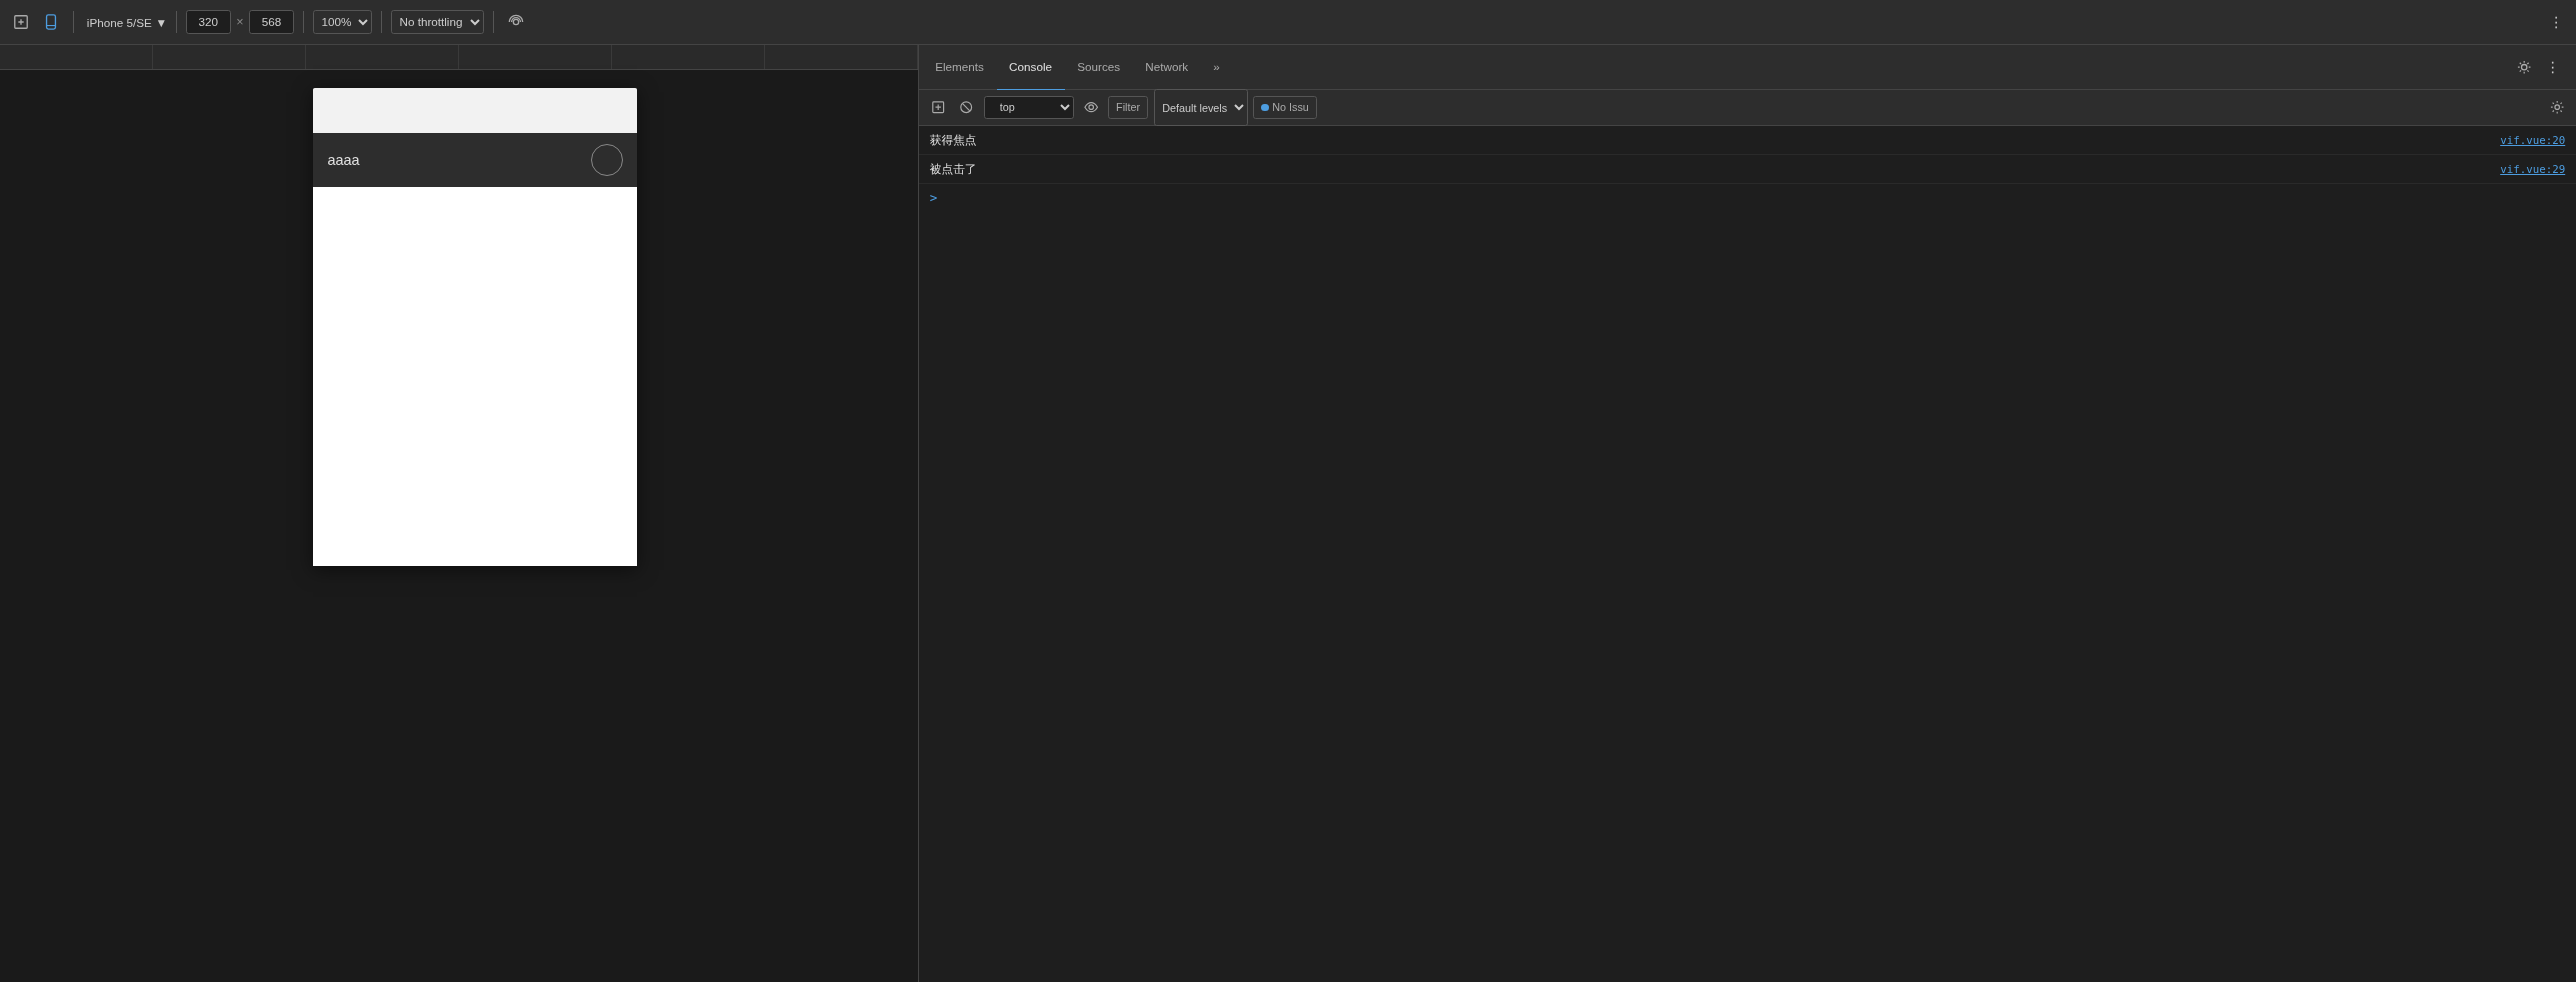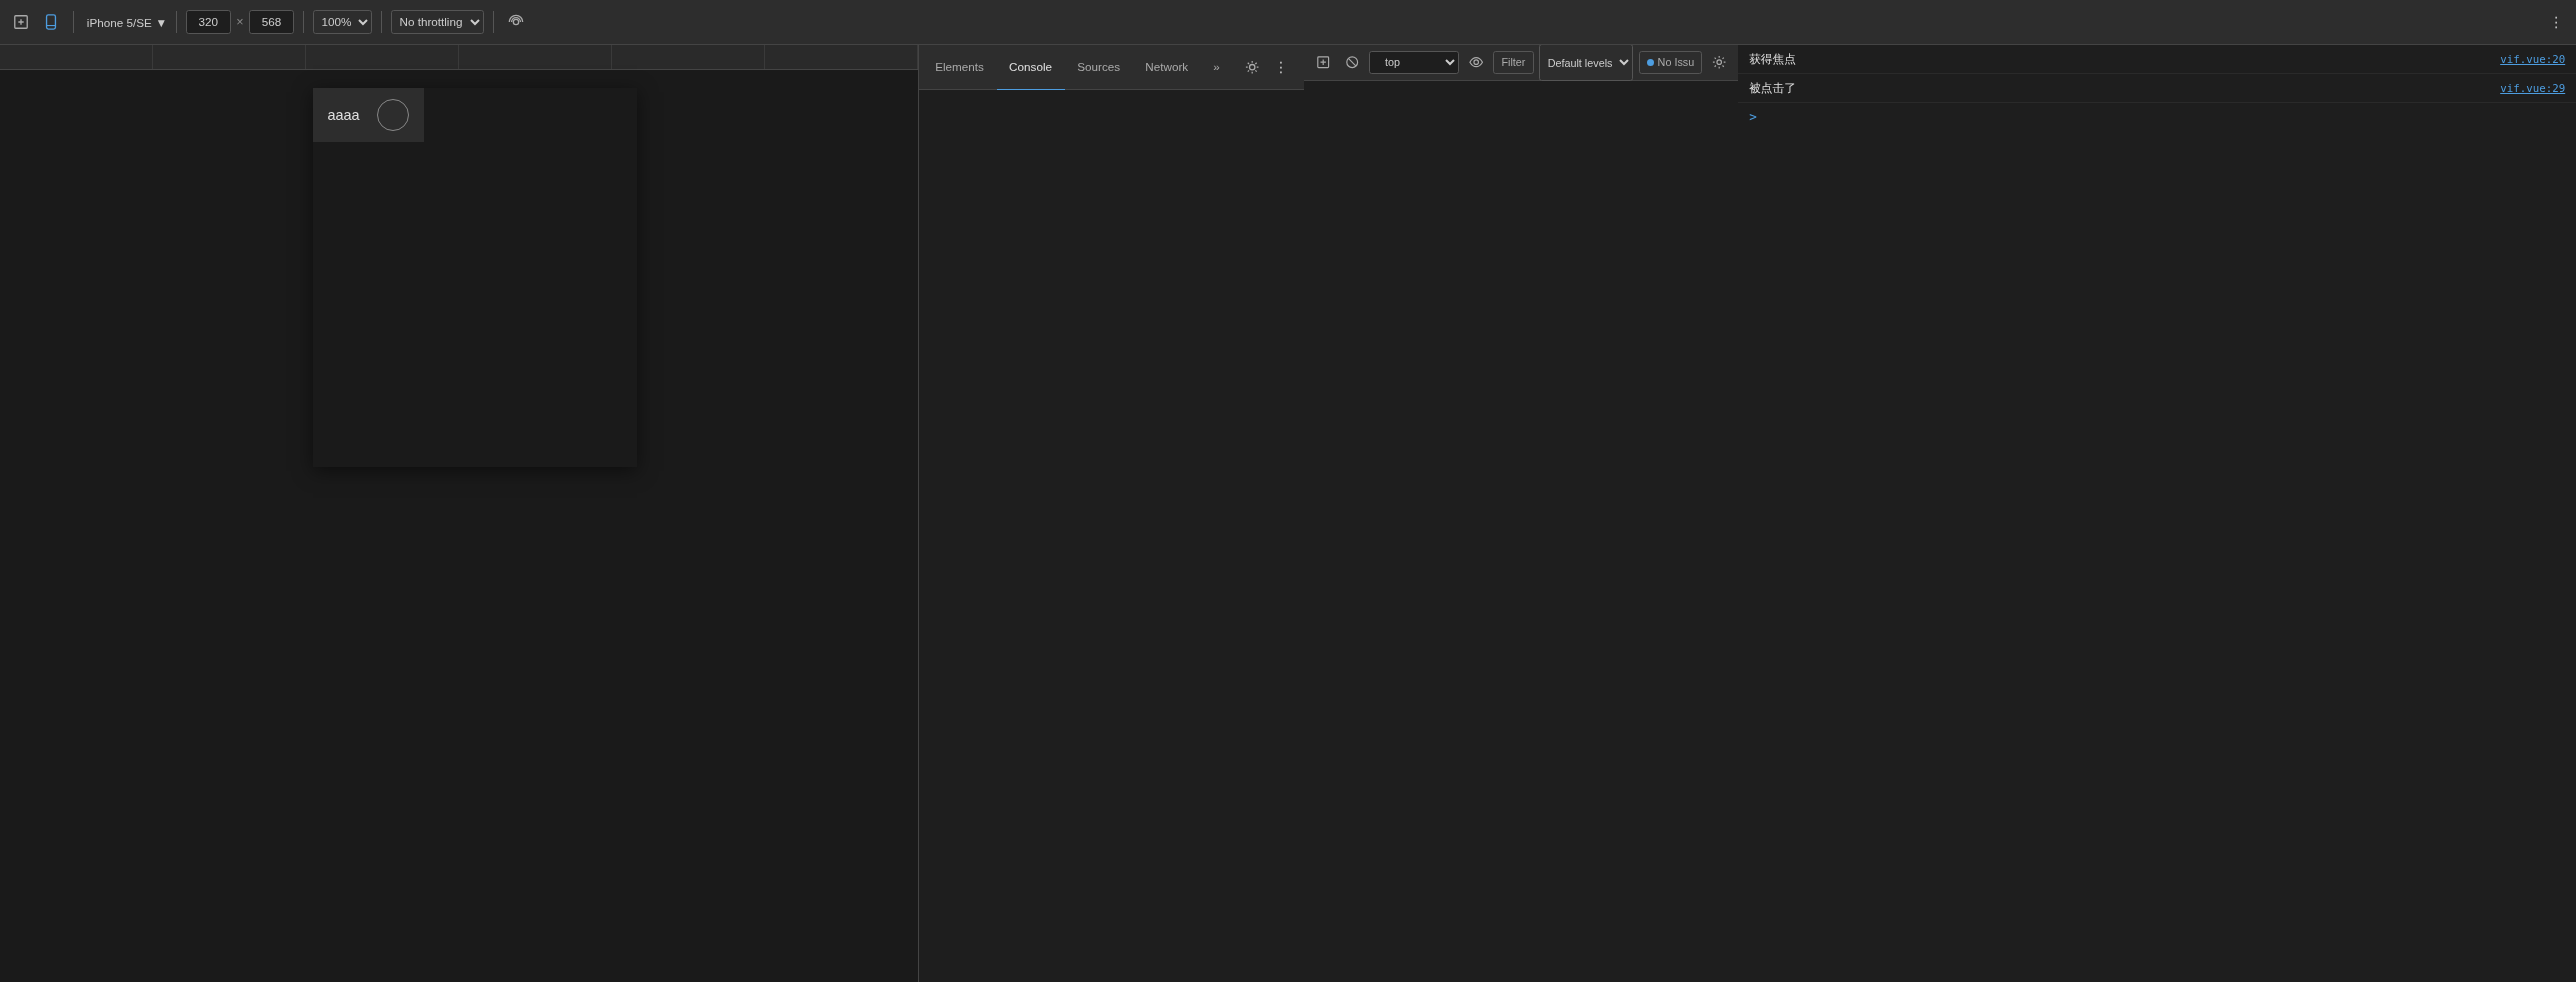--- a/index.html
+++ b/index.html
@@ -137,21 +137,21 @@
       display: flex;
       justify-content: center;
       align-items: flex-start;
       padding-top: 18px;
     }
 
     
     .device-frame {
       width: 324px;
       display: flex;
-      flex-direction: row;
+      flex-direction: column;
       box-shadow: 0 3.6px 18px rgba(0,0,0,0.5);
       margin-left: 32px;
     }
 
     .device-top-bar {
       background: #f2f2f2;
       height: 45px;
       border-radius: 1.8px 1.8px 0 0;
     }
 
@@ -180,20 +180,21 @@
     .device-body {
       background: #fff;
       height: 379px;
     }
 
     
     .devtools-panel {
       width: 1658px;
       background: #1e1e1e;
       display: flex;
+      flex-direction: column;
       border-left: 0.9px solid #444;
       flex-shrink: 0;
     }
 
     
     .devtools-tabs {
       display: flex;
       align-items: center;
       background: #2d2d2d;
       border-bottom: 0.9px solid #444;

